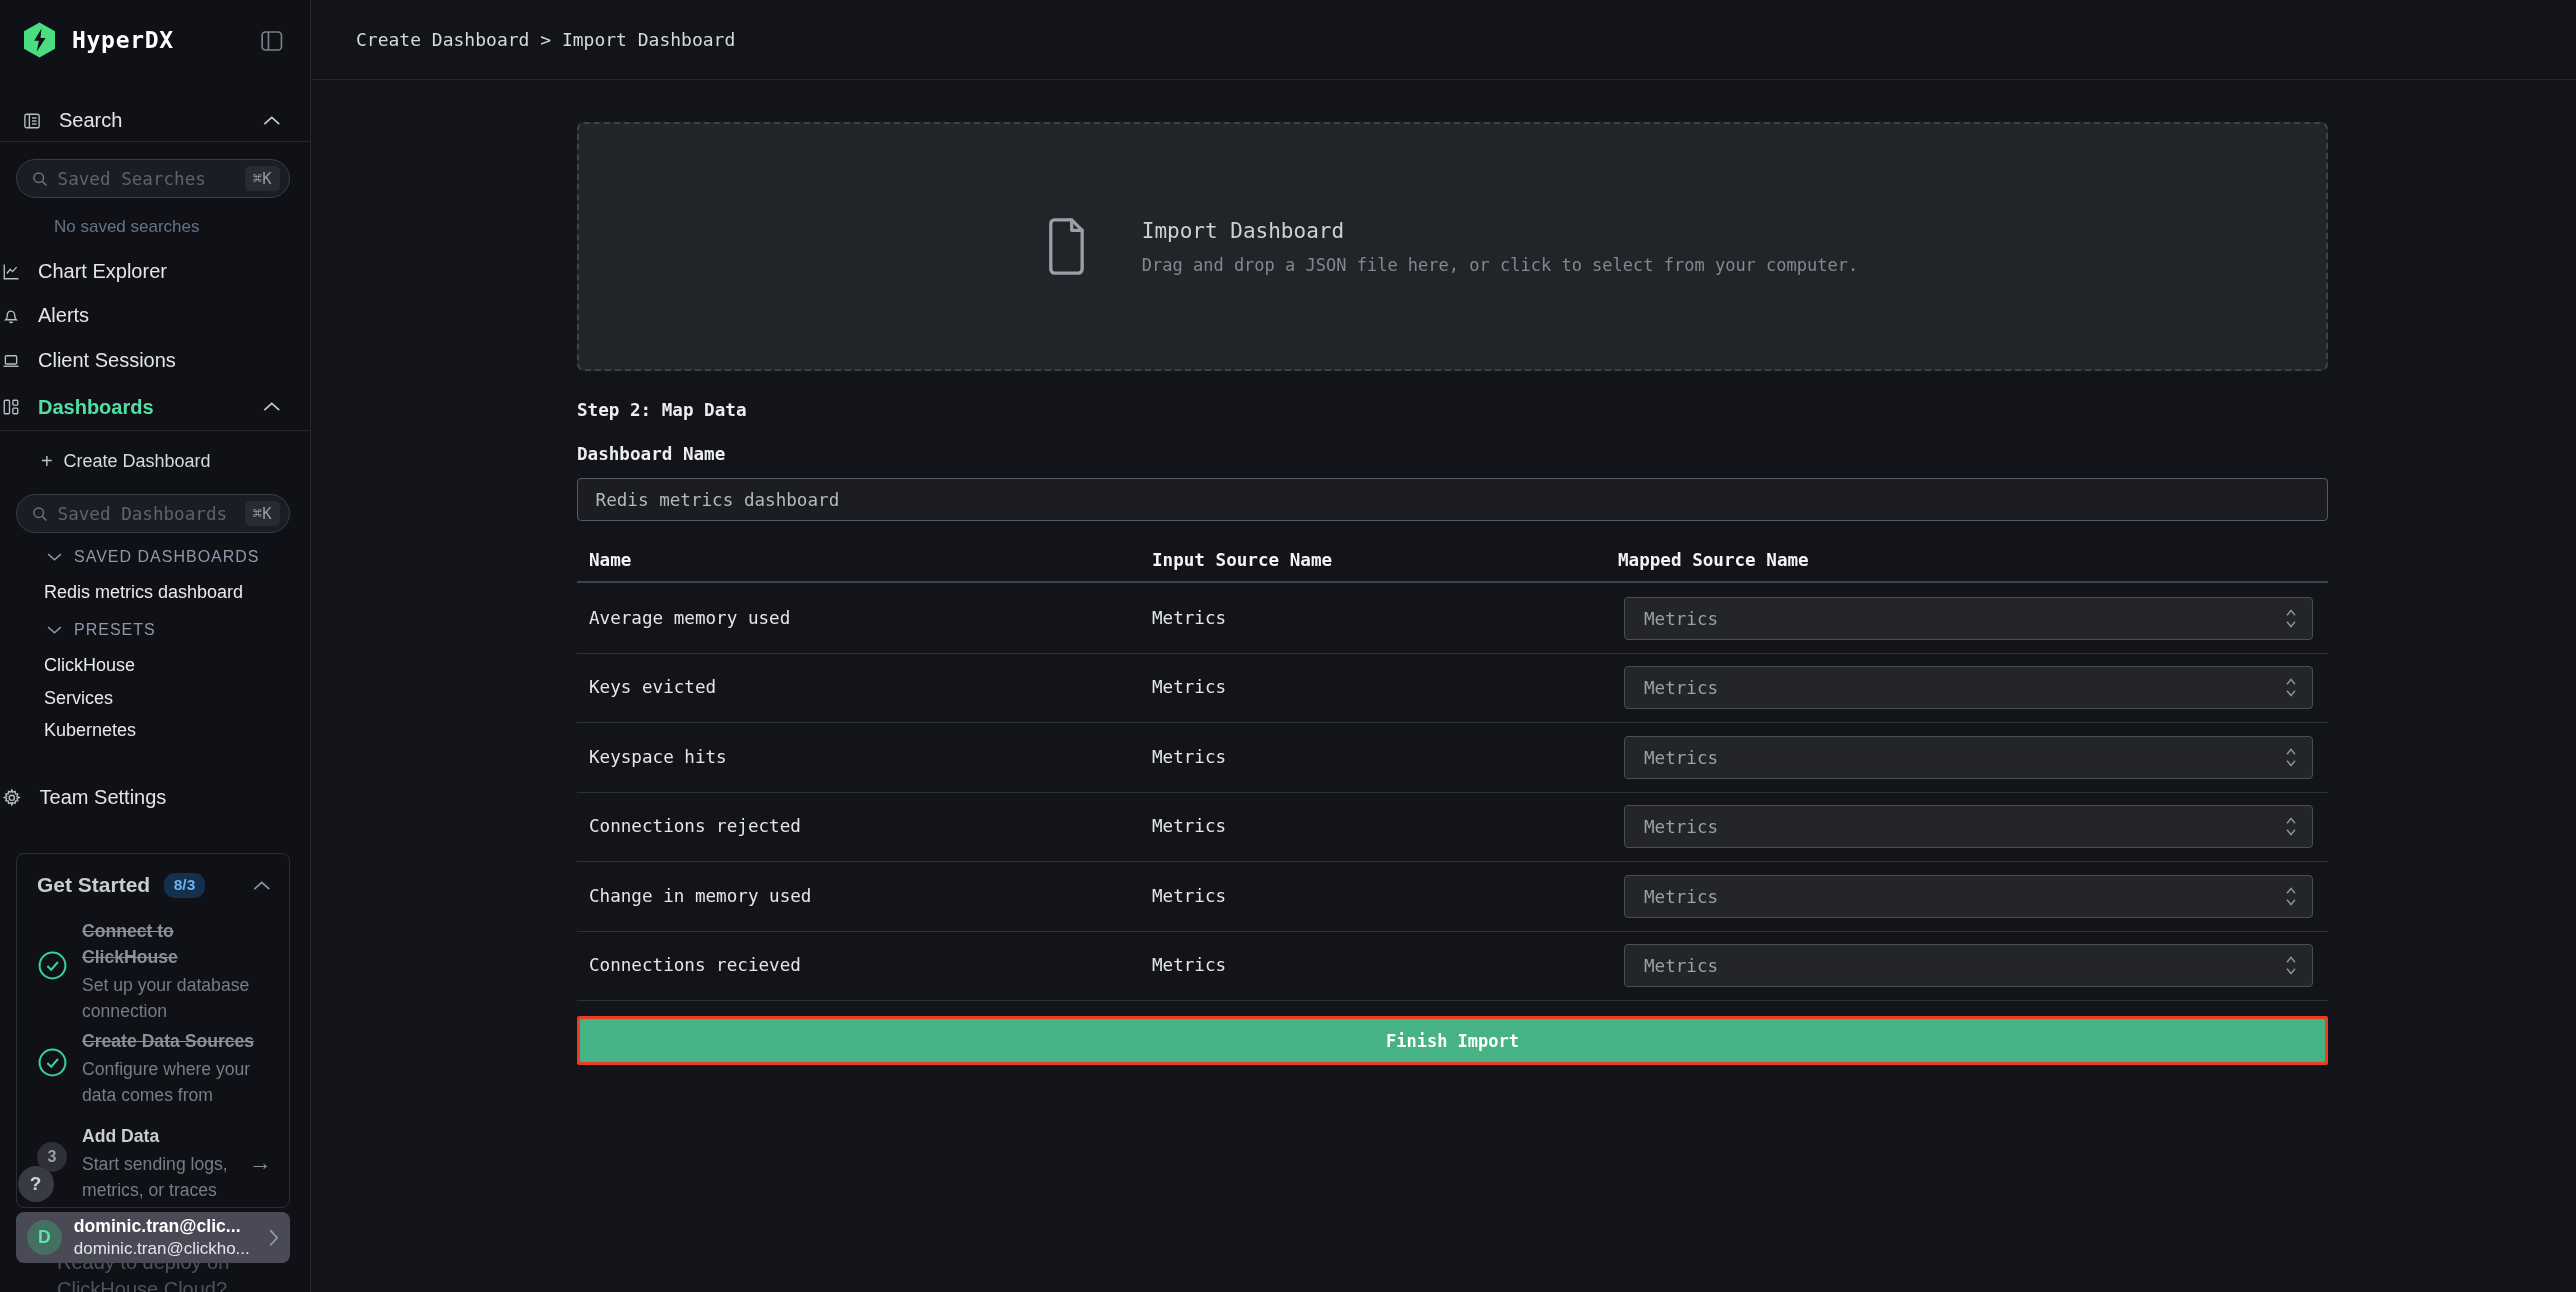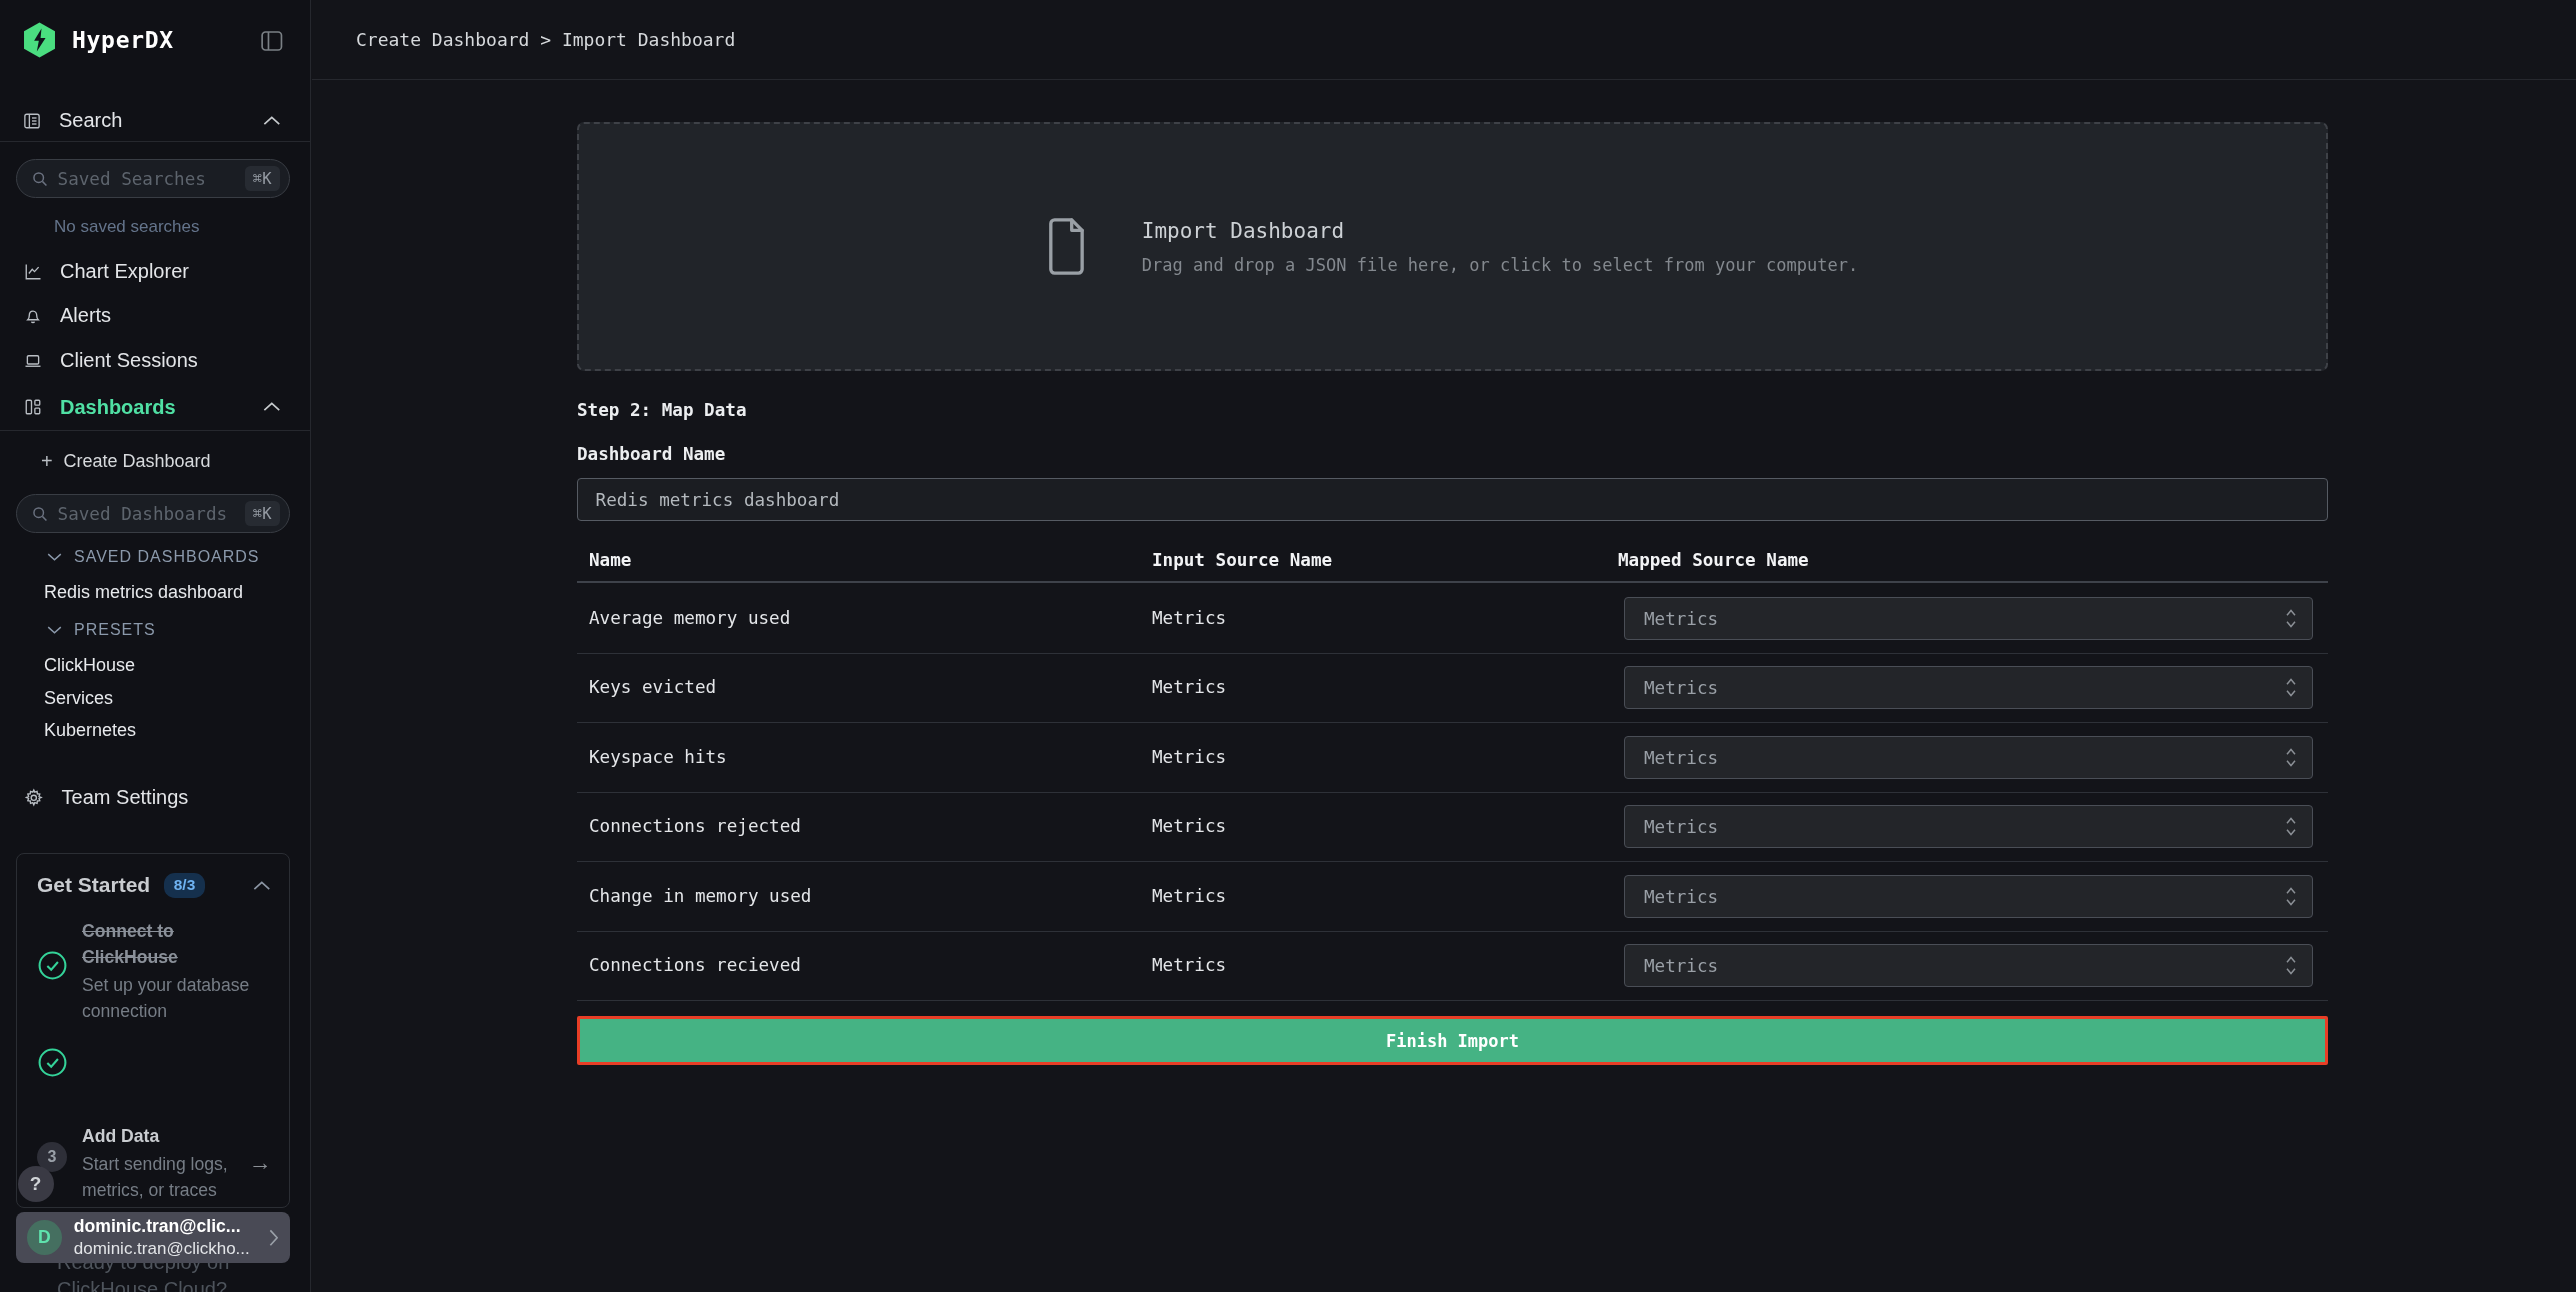--- a/index.html
+++ b/index.html
@@ -34,21 +34,21 @@
   .sec-head .chev{position:absolute;right:30px}
   .sec-border{border-bottom:1.4px solid var(--line)}
 
   .pill{position:absolute;left:16px;width:274px;height:39px;border-radius:19.6px;background:#1a1d23;border:1.4px solid #393d44;display:flex;align-items:center;padding:0 9.5px 0 13.5px}
   .pill svg{flex:0 0 auto}
   .pill input{flex:1;background:transparent;border:0;outline:none;font-family:var(--mono);font-size:17.6px;color:#c8ccd0;margin-left:9.5px;min-width:0}
   .pill input::placeholder{color:#5d646d}
   .kbd{background:#272b32;color:#959ba3;font-family:var(--mono);font-size:15.5px;border-radius:5.4px;padding:3.4px 8px;flex:0 0 auto}
 
   .side-note{position:absolute;left:54px;font-size:17px;color:#64748b}
-  .nav-item{position:absolute;left:0;width:311px;height:45px;display:flex;align-items:center;padding-left:24px;cursor:pointer}
+  .nav-item{position:absolute;left:0;width:311px;height:45px;display:flex;align-items:center;padding-left:2px;cursor:pointer}
   .nav-item .lbl{font-size:20px;margin-left:18px;color:#e3e5e8}
   .nav-item.active .lbl{color:var(--green);font-weight:bold}
   .create-row{position:absolute;left:41px;display:flex;align-items:center;cursor:pointer}
   .create-row .plus{font-size:20px;color:#b9bec3;margin-right:10.8px}
   .create-row .lbl{font-size:18px;color:#d7dadd}
   .subhead{position:absolute;left:47px;display:flex;align-items:center;cursor:pointer}
   .subhead .lbl{font-size:16px;color:var(--muted-blue);letter-spacing:1px;margin-left:12px}
   .side-link{position:absolute;left:44px;font-size:18px;color:#e8eaed;cursor:pointer}
 
   
@@ -245,20 +245,24 @@
         </div>
       </div>
 
       <div class="gs-item" style="top:174px">
         <div class="gs-ico" style="padding-top:19px">
           <svg width="31" height="31" viewBox="0 0 24 24" fill="none" stroke="#34d399" stroke-width="1.6">
             <circle cx="12" cy="12" r="10"></circle>
               <polyline points="8,12.3 11,15.2 16.2,9.3"></polyline>
           </svg>
         </div>
+        <div class="gs-txt">
+          <div class="gs-t">Create Data Sources</div>
+          <div class="gs-d">Configure where your data comes from</div>
+        </div>
       </div>
 
       <div class="gs-item" style="top:269px">
         <div class="gs-ico" style="padding-top:19px">
           <span class="num-badge">3</span>
         </div>
         <div class="gs-txt" style="position:relative;padding-right:27px">
           <div class="gs-t todo">Add Data</div>
           <div class="gs-d">Start sending logs, metrics, or traces</div>
           <span class="gs-arrow">→</span>

